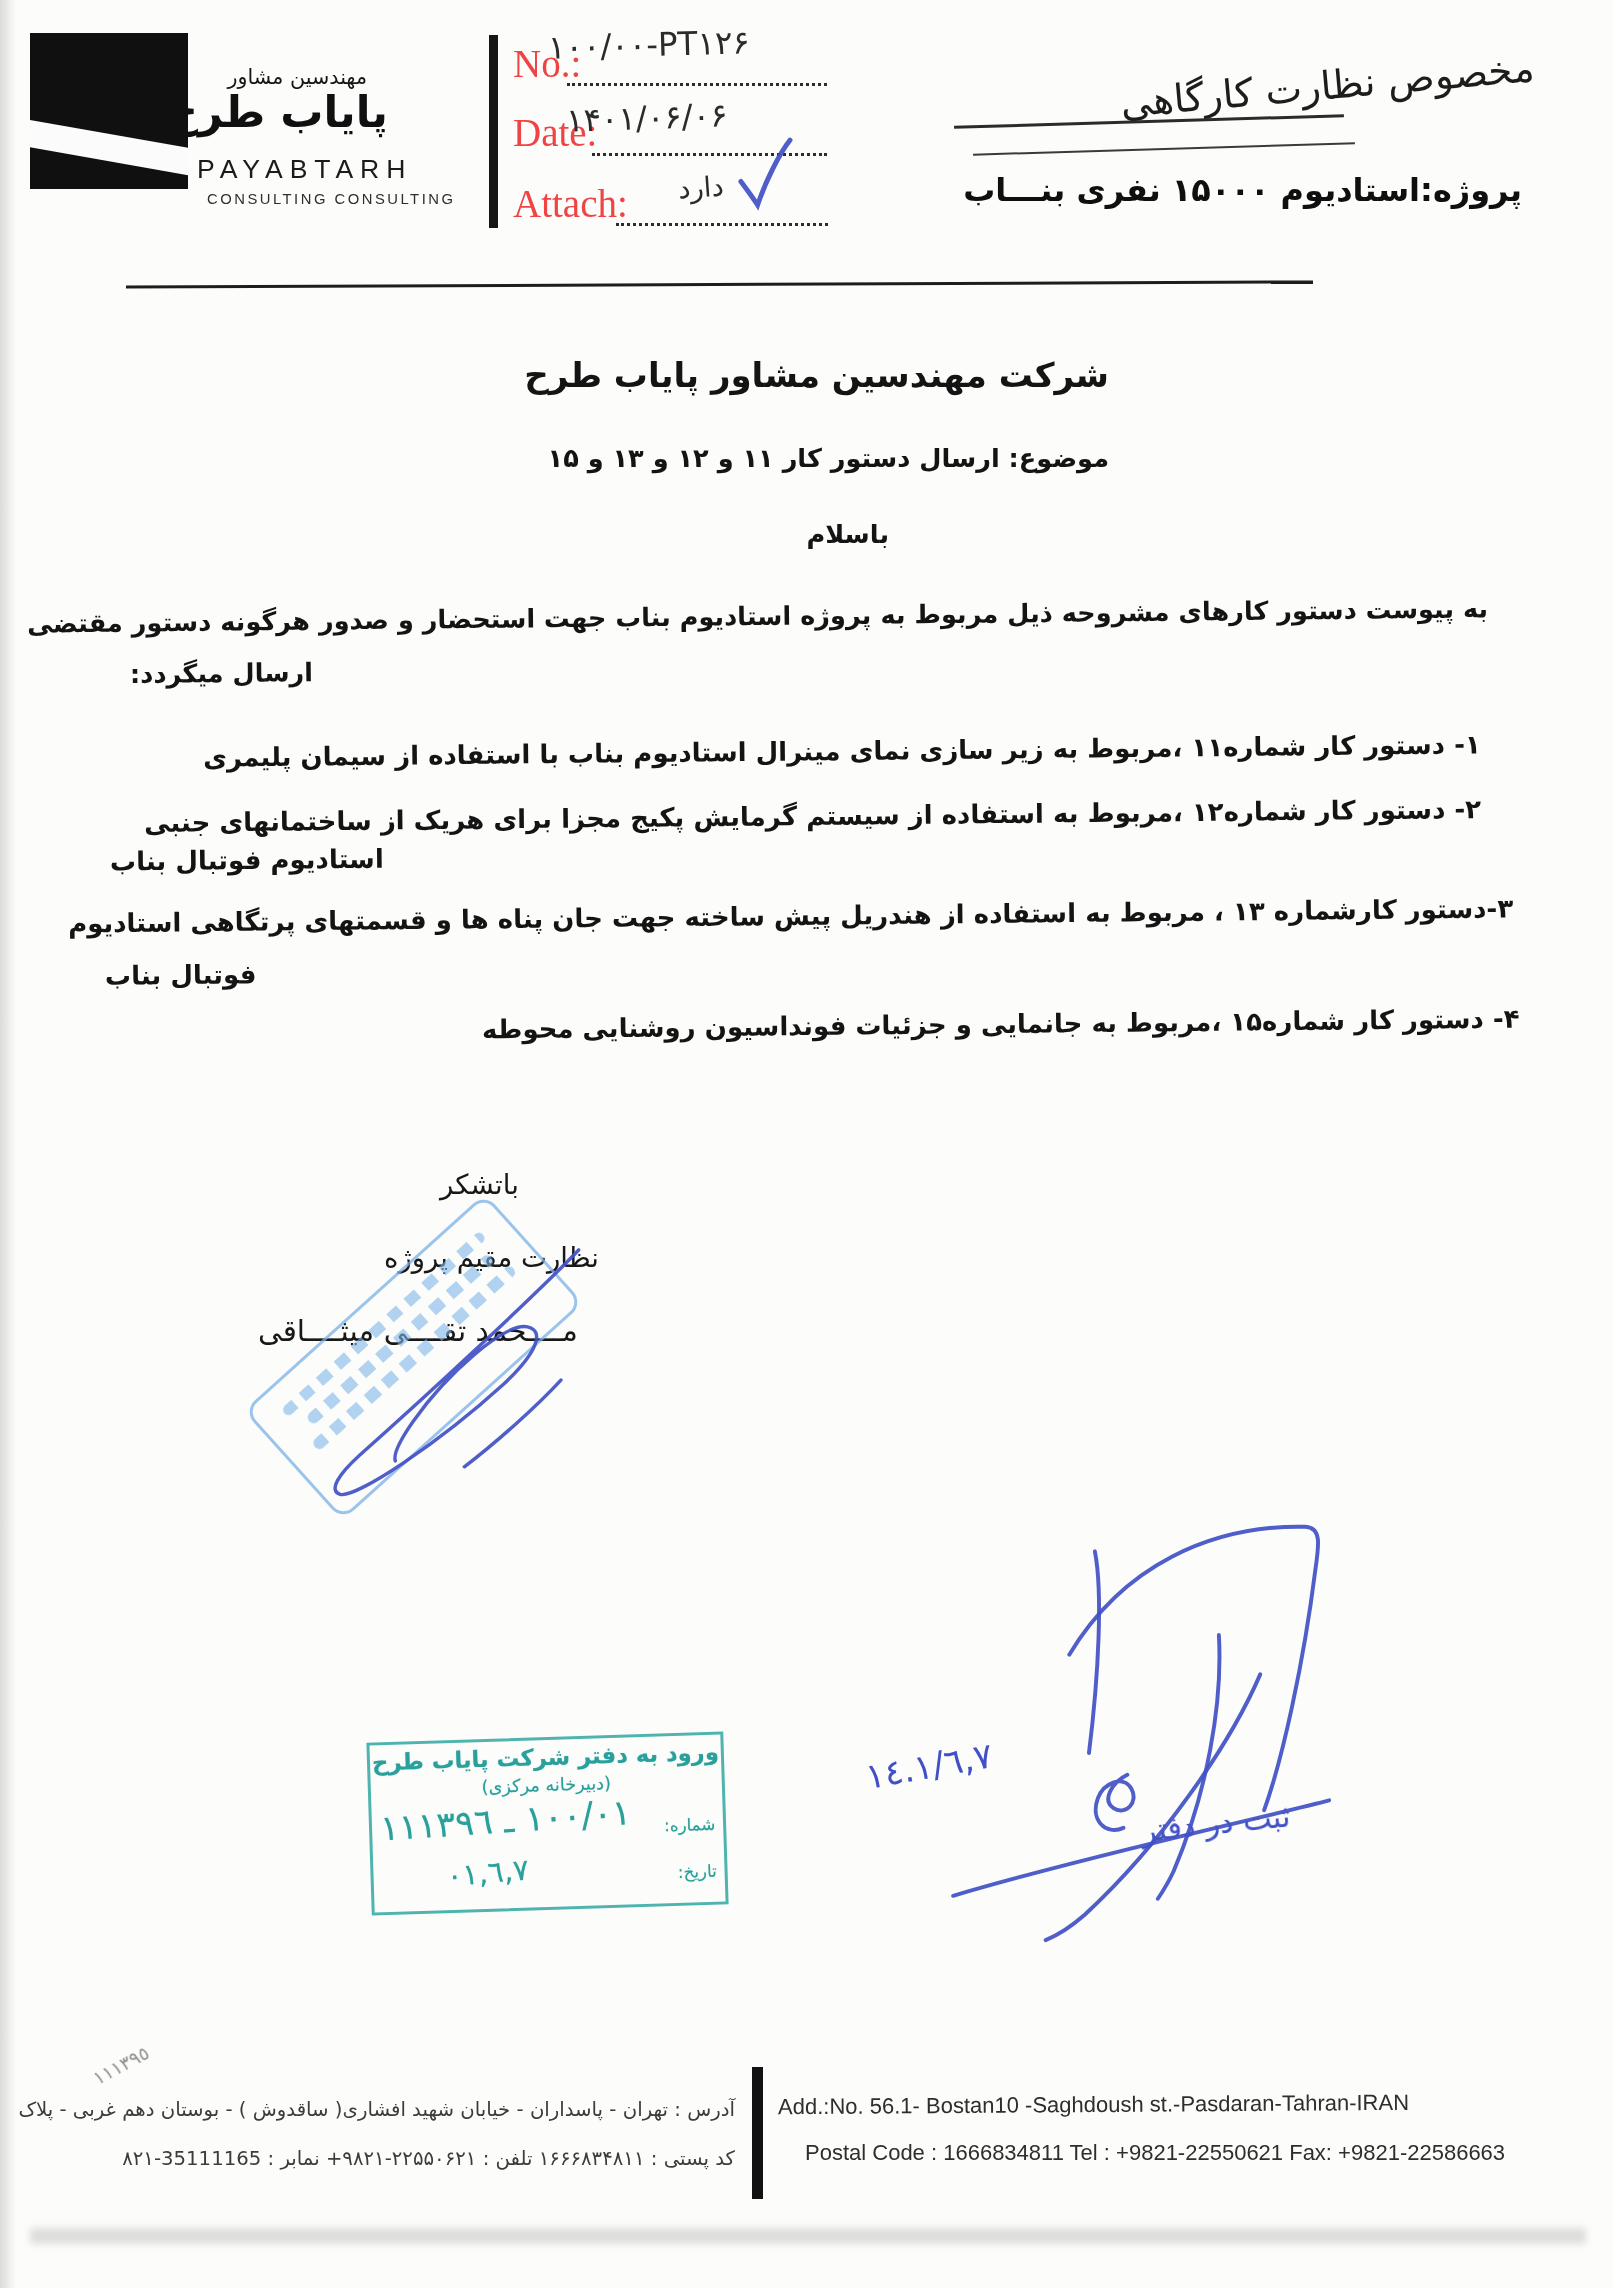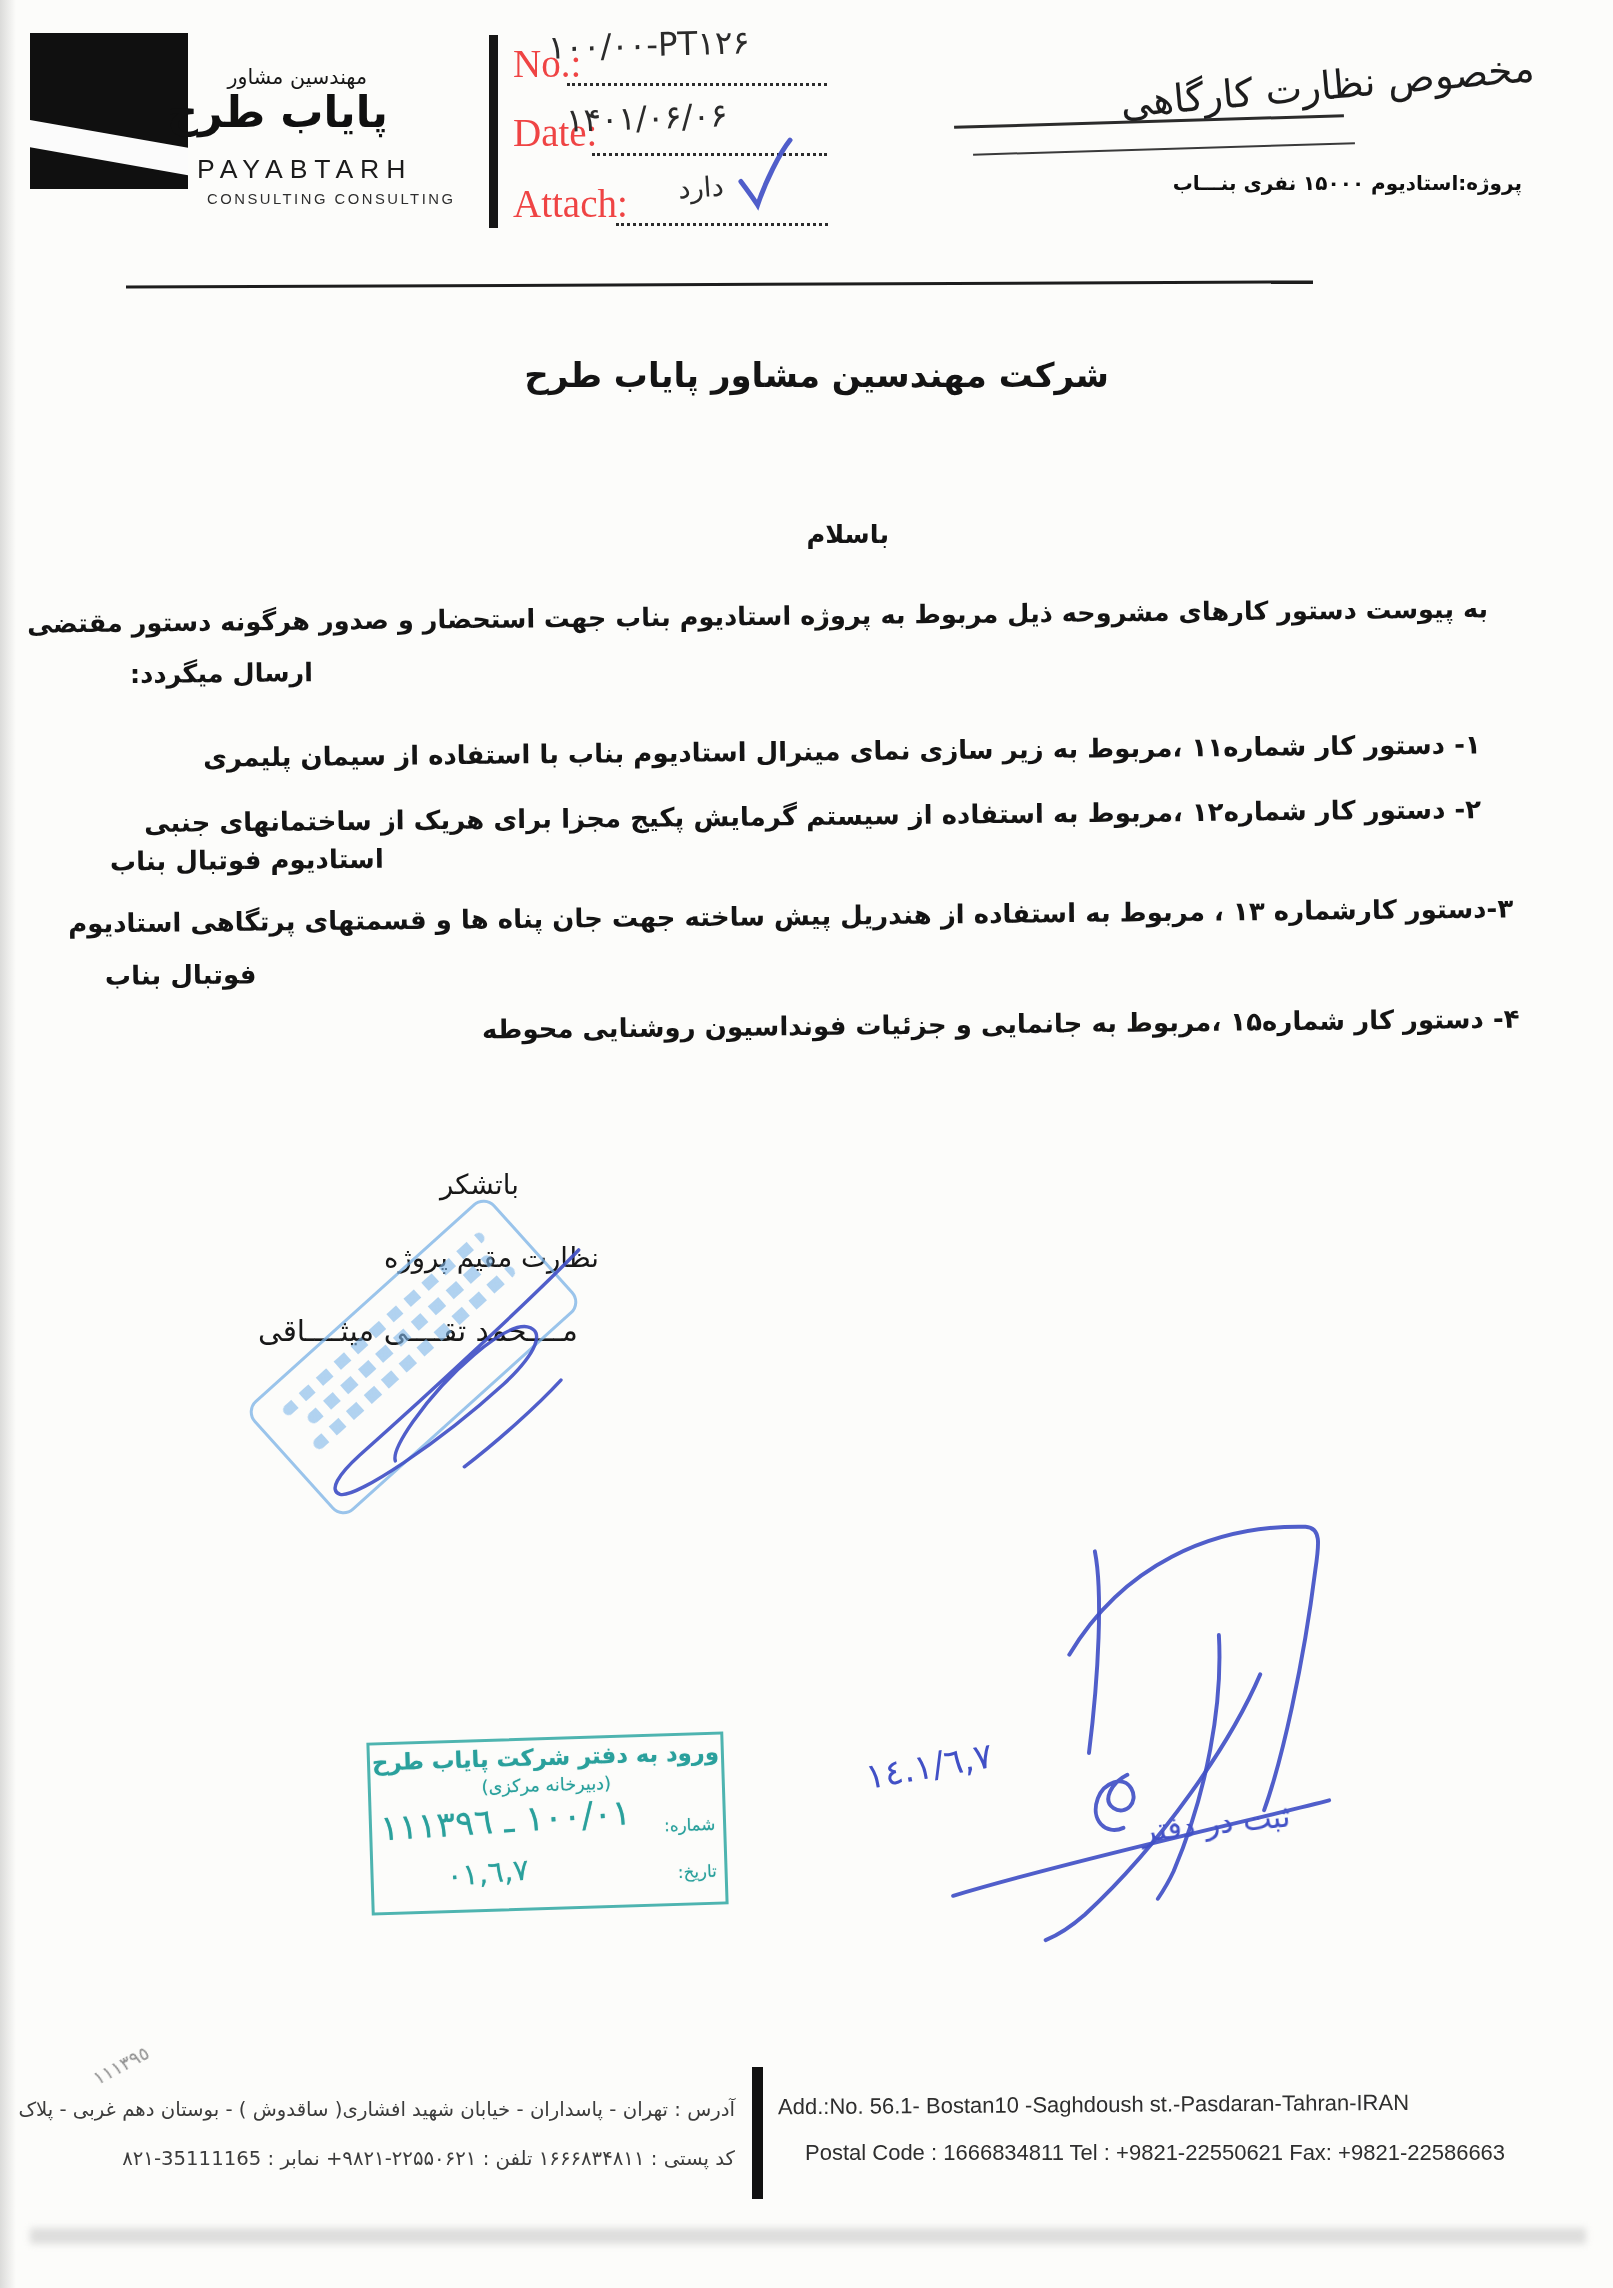--- a/index.html
+++ b/index.html
@@ -26,21 +26,21 @@
   .field-label{font-family:"Liberation Serif","DejaVu Serif",serif;font-size:39px;color:#ef4444;}
   .dots{border-bottom:3.9px dotted #2c2c2c;height:0;}
   .hand{color:#2b2b2b;}
   .no-value{left:548px;top:25.6px;font-size:32.5px;transform:rotate(-1.5deg);}
   .date-value{left:566px;top:99px;font-size:32.5px;transform:rotate(-2deg);}
   .attach-value{left:678px;top:171px;font-size:27.6px;transform:rotate(-4deg);}
   .dept-note{right:80px;top:45px;font-size:39px;font-weight:400;color:#1d1d1d;
         transform:rotate(-5deg);transform-origin:100% 50%;}
   .underline1{left:954px;top:120px;width:390px;height:3px;background:#2b2b2b;transform:rotate(-1.7deg);}
   .underline2{left:973px;top:148px;width:382px;height:2px;background:#3a3a3a;transform:rotate(-1.7deg);}
-  .project-line{right:92px;top:171px;font-size:20px;font-weight:700;color:#0f0f0f;}
+  .project-line{right:92px;top:171px;font-size:32px;font-weight:700;color:#0f0f0f;}
   .head-divider{left:126px;top:283px;width:1187px;height:2.5px;background:#1d1d1d;transform:rotate(-0.25deg);}
 
   
   .bodyline{font-weight:700;color:#141414;}
   .b-recipient{right:505px;top:355px;font-size:34px;}
   .b-subject{right:505px;top:443px;font-size:25.6px;}
   .b-salam{right:725px;top:519px;font-size:25.6px;}
   .tilt{transform:rotate(-0.6deg);}
   .b-intro1{right:126px;top:601px;font-size:25.6px;}
   .b-intro2{left:130px;top:658px;font-size:25.6px;}
@@ -119,20 +119,21 @@
   </svg>
 
   <div class="abs rtl nowrap dept-note">مخصوص نظارت کارگاهی</div>
   <div class="abs underline1"></div>
   <div class="abs underline2"></div>
   <div class="abs rtl nowrap project-line">پروژه:استادیوم ۱۵۰۰۰ نفری بنـــاب</div>
 
   <div class="abs head-divider"></div>
 
   <div class="abs rtl nowrap bodyline b-recipient">شرکت مهندسین مشاور پایاب طرح</div>
+  <div class="abs rtl nowrap bodyline b-subject">موضوع: ارسال دستور کار ۱۱ و ۱۲ و ۱۳ و ۱۵</div>
   <div class="abs rtl nowrap bodyline b-salam">باسلام</div>
 
   <div class="abs rtl nowrap bodyline tilt b-intro1">به پیوست دستور کارهای مشروحه ذیل مربوط به پروژه استادیوم بناب جهت استحضار و صدور هرگونه دستور مقتضی</div>
   <div class="abs rtl nowrap bodyline tilt b-intro2">ارسال میگردد:</div>
 
   <div class="abs rtl nowrap bodyline tilt b-it1">۱-   دستور کار شماره۱۱ ،مربوط به زیر سازی نمای مینرال استادیوم بناب با استفاده از سیمان پلیمری</div>
   <div class="abs rtl nowrap bodyline tilt b-it2a">۲-   دستور کار شماره۱۲ ،مربوط به استفاده از سیستم گرمایش پکیج مجزا برای هریک از ساختمانهای جنبی</div>
   <div class="abs rtl nowrap bodyline tilt b-it2b">استادیوم فوتبال بناب</div>
   <div class="abs rtl nowrap bodyline tilt b-it3a">۳-دستور کارشماره ۱۳ ، مربوط به  استفاده از هندریل پیش ساخته جهت جان پناه ها و قسمتهای پرتگاهی استادیوم</div>
   <div class="abs rtl nowrap bodyline tilt b-it3b">فوتبال بناب</div>

